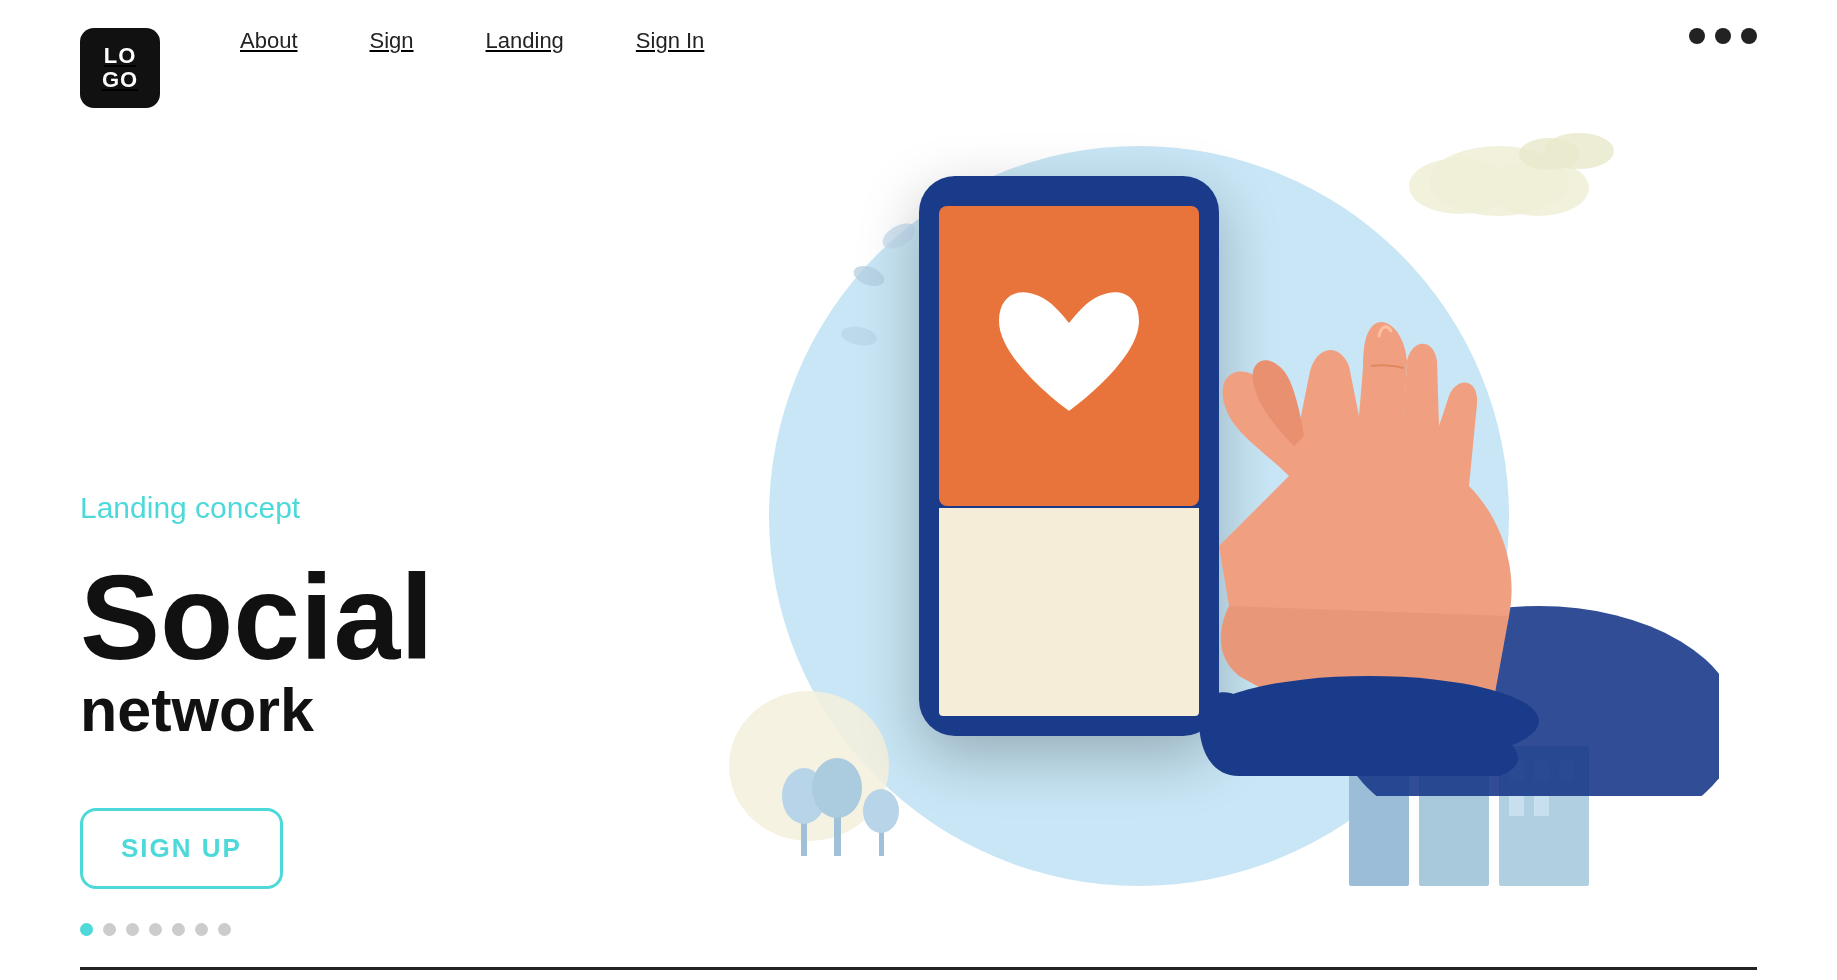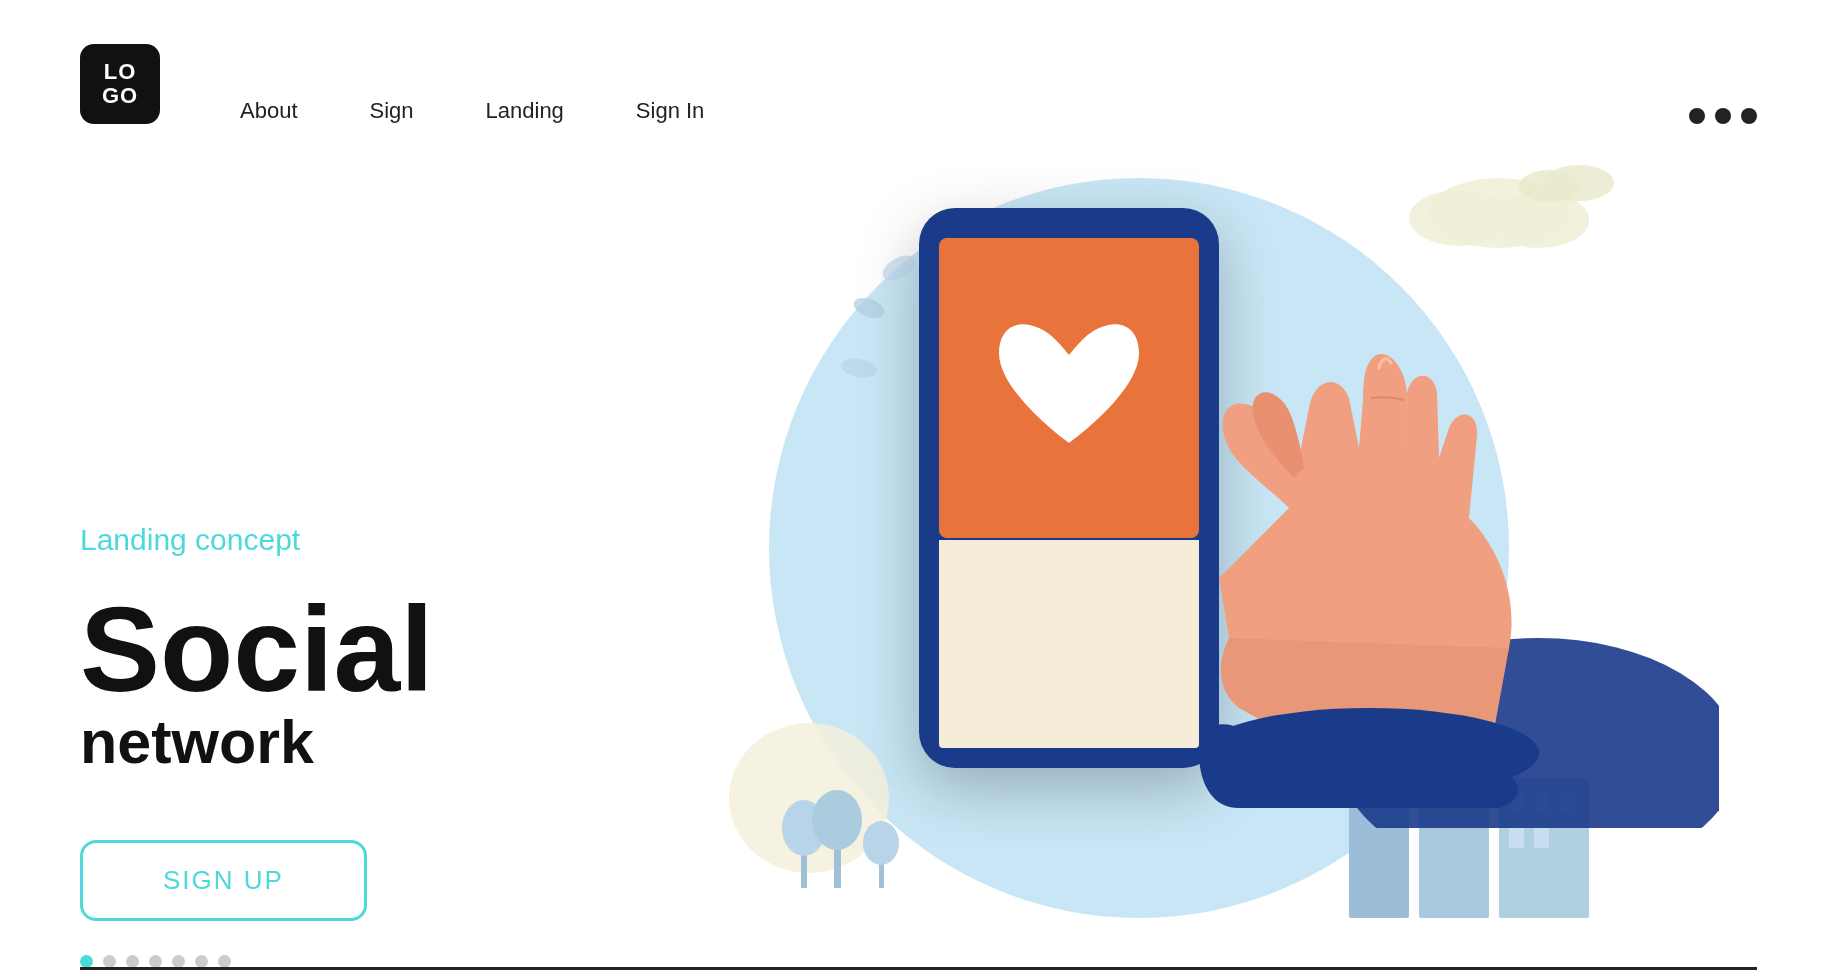--- a/index.html
+++ b/index.html
@@ -8,24 +8,25 @@
       background: #ffffff;
       width: 1837px;
       height: 980px;
       overflow: hidden;
       position: relative;
     }
 
     
     .navbar {
       display: flex;
-      align-items: flex-end;
-      padding: 44px 80px;
+      align-items: flex-start;
+      padding: 28px 80px;
       position: relative;
       z-index: 10;
+      text-decoration: underline;
     }
     .logo-box {
       width: 80px;
       height: 80px;
       background: #111;
       border-radius: 14px;
       display: flex;
       align-items: center;
       justify-content: center;
       color: #fff;
@@ -91,23 +92,23 @@
       font-size: 61px;
       font-weight: 800;
       color: #111;
       line-height: 1.1;
       margin-bottom: 64px;
     }
     .signup-btn {
       display: inline-block;
       border: 3px solid #4dd9d9;
       border-radius: 16px;
-      padding: 22px 80px;
+      padding: 22px 38px;
       font-size: 26px;
-      font-weight: 400;
+      font-weight: 700;
       color: #4dd9d9;
       letter-spacing: 2px;
       background: transparent;
       cursor: pointer;
       margin-bottom: 24px;
     }
     .signup-hint {
       font-size: 18px;
       color: #999;
       margin-top: 12px;

